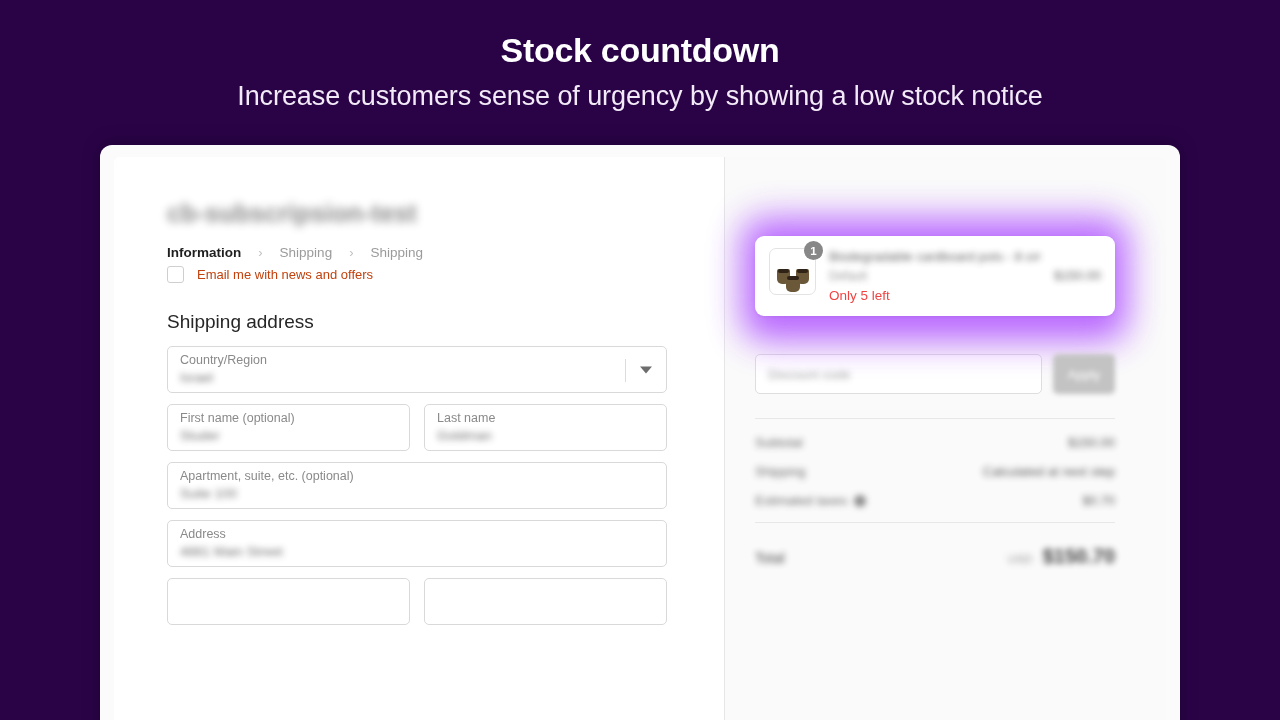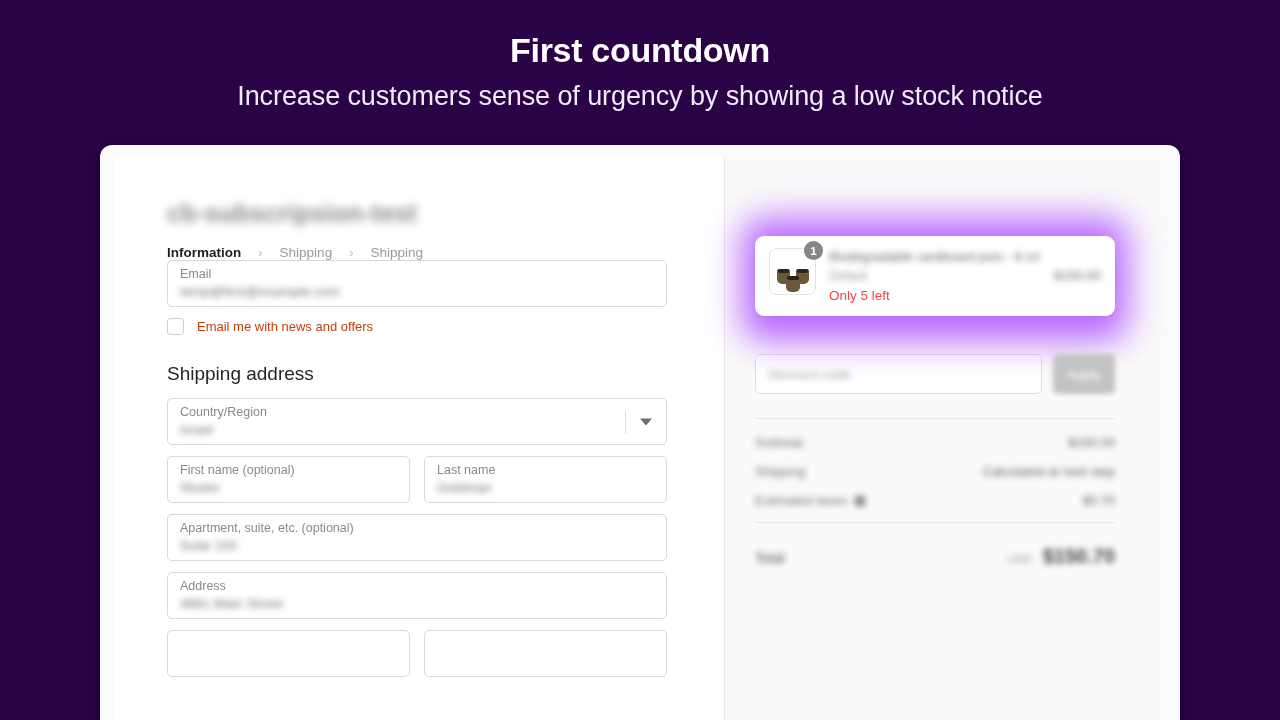--- a/index.html
+++ b/index.html
@@ -314,44 +314,40 @@
   .total-cur {
     font-size: 11.5px; color: #767676;
     filter: blur(3px); opacity: .8;
     margin-right: 6px;
   }
 </style>
 </head>
 <body>
 
 <div class="hero">
-  <div class="hero-title">First countdown</div>
+  <div class="hero-title">Stock countdown</div>
   <div class="hero-sub">Increase customers sense of urgency by showing a low stock notice</div>
 </div>
 
 <div class="frame">
   <div class="frame-inner">
 
     <div class="checkout-left">
 
       <div class="store-name">cb-subscripsion-test</div>
 
       <div class="breadcrumb">
         <span class="crumb-active">Information</span>
         <span class="crumb-sep">›</span>
         <span class="crumb">Shipping</span>
         <span class="crumb-sep">›</span>
         <span class="crumb">Shipping</span>
       </div>
 
 
-      <div class="field">
-        <span class="field-label">Email</span>
-        <span class="field-value">temp@first@example.com</span>
-      </div>
 
       <div class="checkbox-row">
         <span class="checkbox"></span>
         <span class="checkbox-label">Email me with news and offers</span>
       </div>
 
       <div class="section-title">Shipping address</div>
 
       <div class="field">
         <span class="field-label">Country/Region</span>

